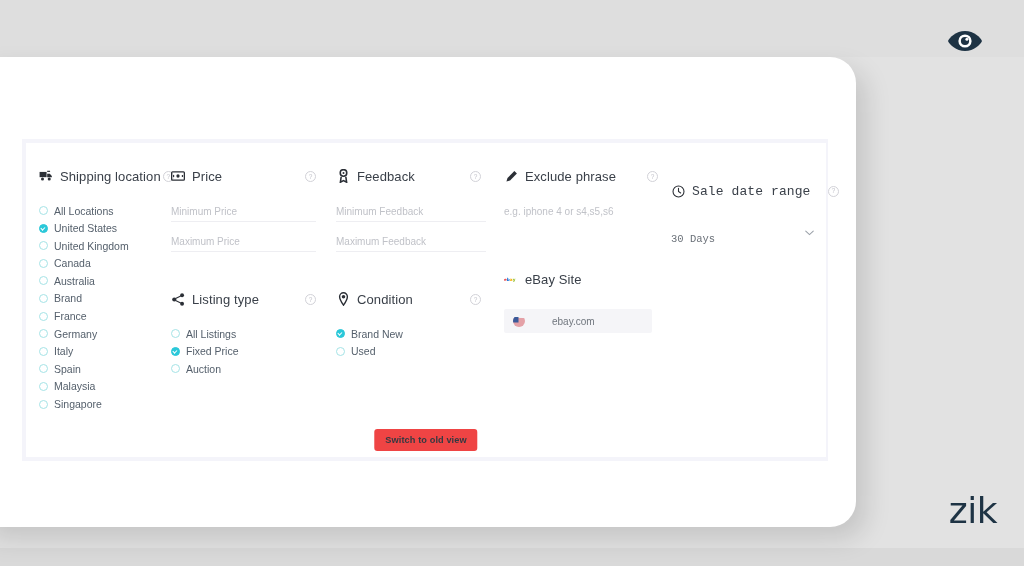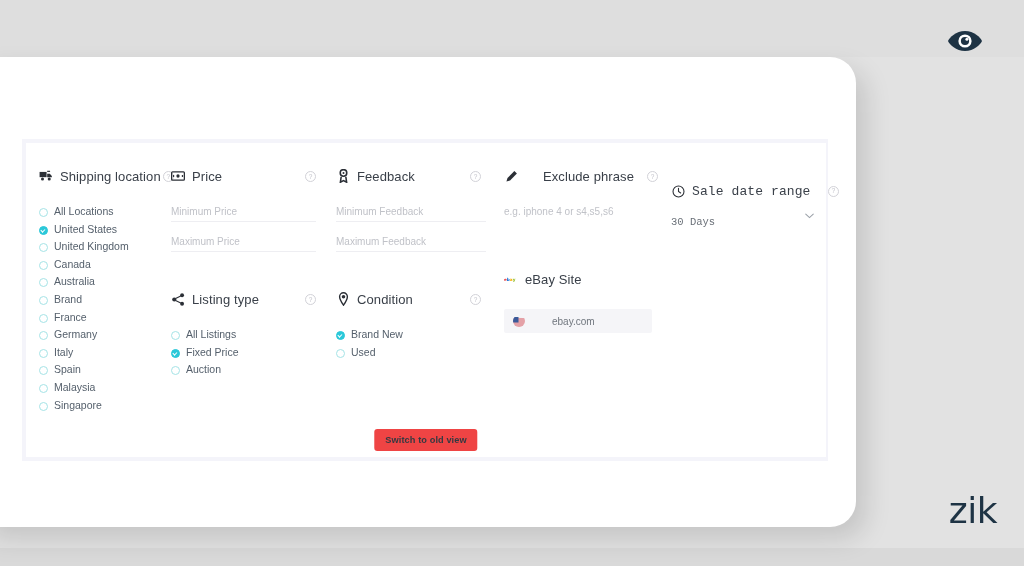--- a/index.html
+++ b/index.html
@@ -36,21 +36,21 @@
   .sec-title{font-size:13px;color:#3a4049;letter-spacing:.1px;white-space:nowrap;text-align:right;}
   .help{
     width:9px;height:9px;border:1px solid #d2d2d8;border-radius:50%;
     color:#c2c2ca;font-size:6.5px;line-height:9px;text-align:center;
     display:inline-block;flex:0 0 auto;
   }
   .help-right{position:absolute;right:0;top:4px;}
   .help-inline{margin-left:2px;align-self:center;}
 
   
-  .cb-row{display:flex;align-items:flex-end;margin-bottom:4.6px;height:13px;}
+  .cb-row{display:flex;align-items:center;margin-bottom:4.6px;height:13px;}
   .cb{
     width:9px;height:9px;border-radius:50%;border:1px solid #a5e3e6;
     background:#fff;margin-right:6px;flex:0 0 auto;box-sizing:border-box;
     display:inline-flex;align-items:center;justify-content:center;
   }
   .cb.on{background:#2bc8d9;border-color:#2bc8d9;}
   .cb.on::after{content:"";width:3.2px;height:1.6px;border-left:1.2px solid #fff;border-bottom:1.2px solid #fff;transform:rotate(-45deg) translate(0px,-0.4px);}
   .cb-label{font-size:10.5px;color:#55606c;white-space:nowrap;}
 
   
@@ -243,21 +243,21 @@
           <span class="cb-label">Fixed Price</span>
         </div>
       <div class="cb-row">
           <span class="cb"></span>
           <span class="cb-label">Auction</span>
         </div>
     </div>
   </div>
 
   <div class="col" style="left:478px;top:24px;width:160px;">
-    <div class="sec-head" style="position:relative;gap:18px;">
+    <div class="sec-head" style="position:relative;">
       <span class="sec-icon">
         <svg width="13" height="13" viewBox="0 0 18 18">
             <path d="M13 1.5l3.5 3.5-9.5 9.5L2 16l1.5-5z" fill="#2b2f36"></path>
           </svg>
       </span>
       <span class="sec-title">Exclude phrase</span>
       <span class="help help-right" style="right:6px;">?</span>
     </div>
     <div style="margin-top:21px;">
       <input class="tinput" value="" style="width: 155px; border-bottom-color: transparent; margin-bottom: 0px;" placeholder="e.g. iphone 4 or s4,s5,s6">
@@ -290,21 +290,21 @@
     <div class="sec-head" style="position:relative;">
       <span class="sec-icon">
         <svg width="13" height="13" viewBox="0 0 18 18">
             <circle cx="9" cy="9" r="7.6" fill="none" stroke="#2b2f36" stroke-width="1.5"></circle>
             <path d="M9 4.5V9l3 2" stroke="#2b2f36" stroke-width="1.5" fill="none" stroke-linecap="round"></path>
           </svg>
       </span>
       <span class="sec-title">Sale date range</span>
       <span class="help help-right" style="right:-18px;">?</span>
     </div>
-    <div class="sel-wrap" style="margin-top:12px;">
+    <div class="sel-wrap" style="margin-top:29px;">
       <span class="sel-val">30 Days</span>
       <span class="chev">
         <svg width="9" height="6" viewBox="0 0 12 8">
             <path d="M1 1.5L6 6.2l5-4.7" fill="none" stroke="#9aa0a8" stroke-width="1.4" stroke-linecap="round"></path>
           </svg>
       </span>
     </div>
   </div>
 
   <button id="switch-btn">Switch to old view</button>

